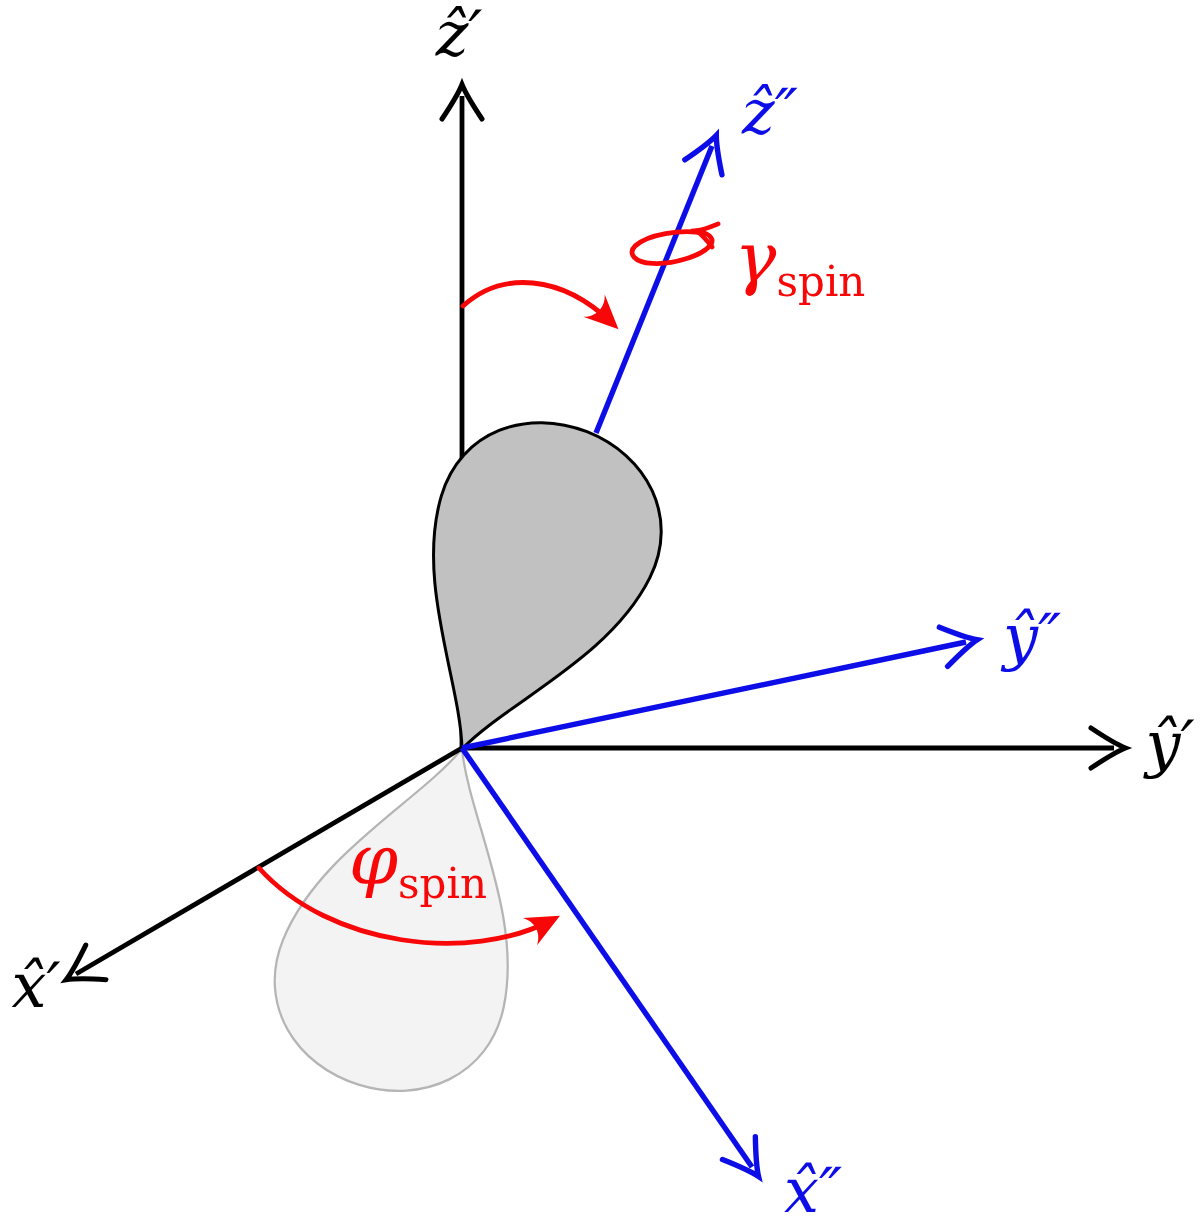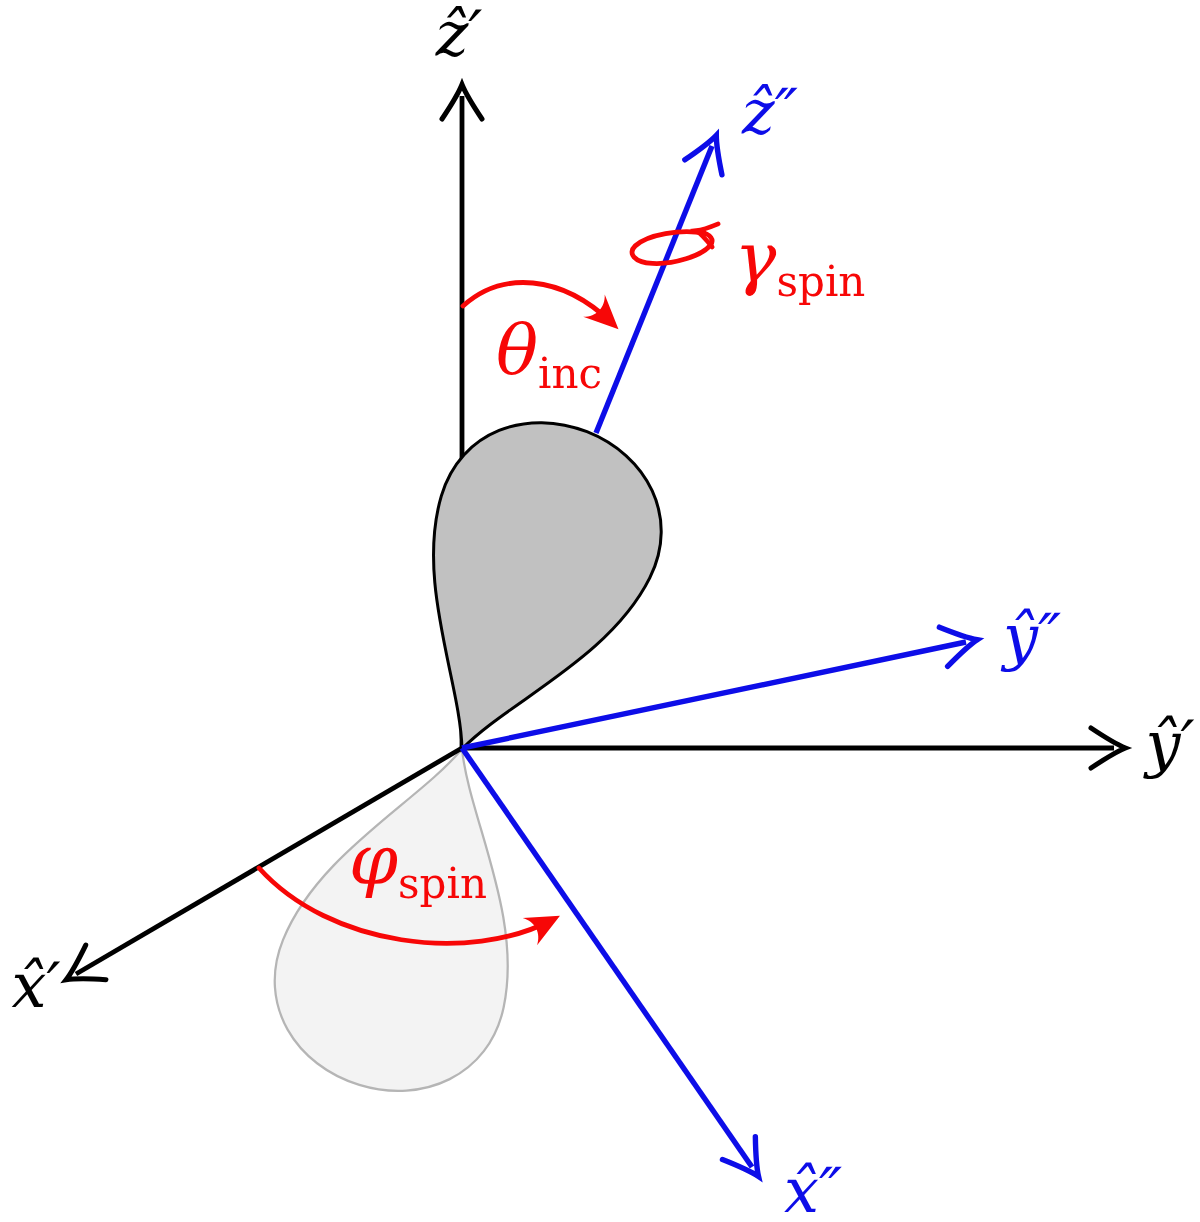--- a/index.html
+++ b/index.html
@@ -109,23 +109,20 @@
   <div class="lbl axis black" style="left:1170px;top:744px">
     <span>ŷ′</span>
   </div>
   <div class="lbl axis black" style="left:36px;top:986px">
     <span>x̂′</span>
   </div>
   <div class="lbl axis blue" style="left:813px;top:1191px">
     <span>x̂″</span>
   </div>
 
-  <div class="lbl angle red" style="left:549px;top:350px">
-    <span>θ</span><span class="sub">inc</span>
-  </div>
   <div class="lbl angle red" style="left:418px;top:860px">
     <span>φ</span><span class="sub">spin</span>
   </div>
   <div class="lbl angle red" style="left:800px;top:258px">
     <span>γ</span><span class="sub">spin</span>
   </div>
 
 </div>
 
 </body></html>

